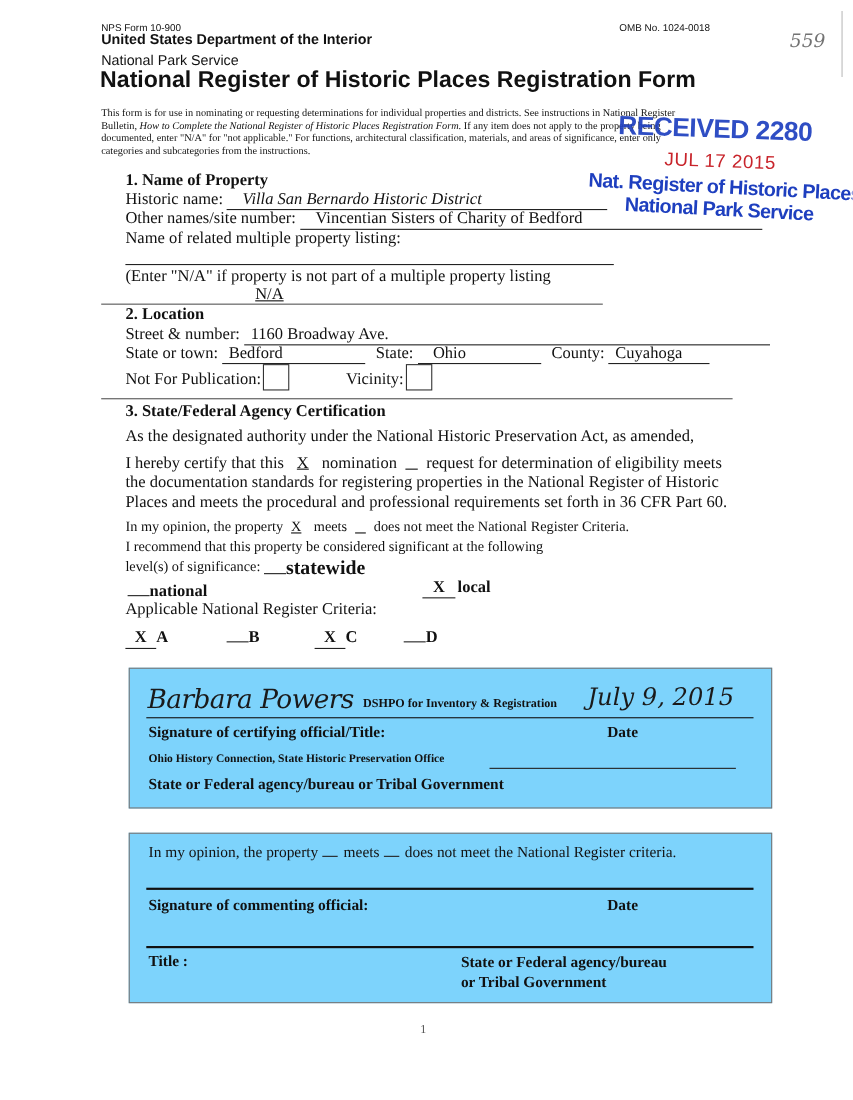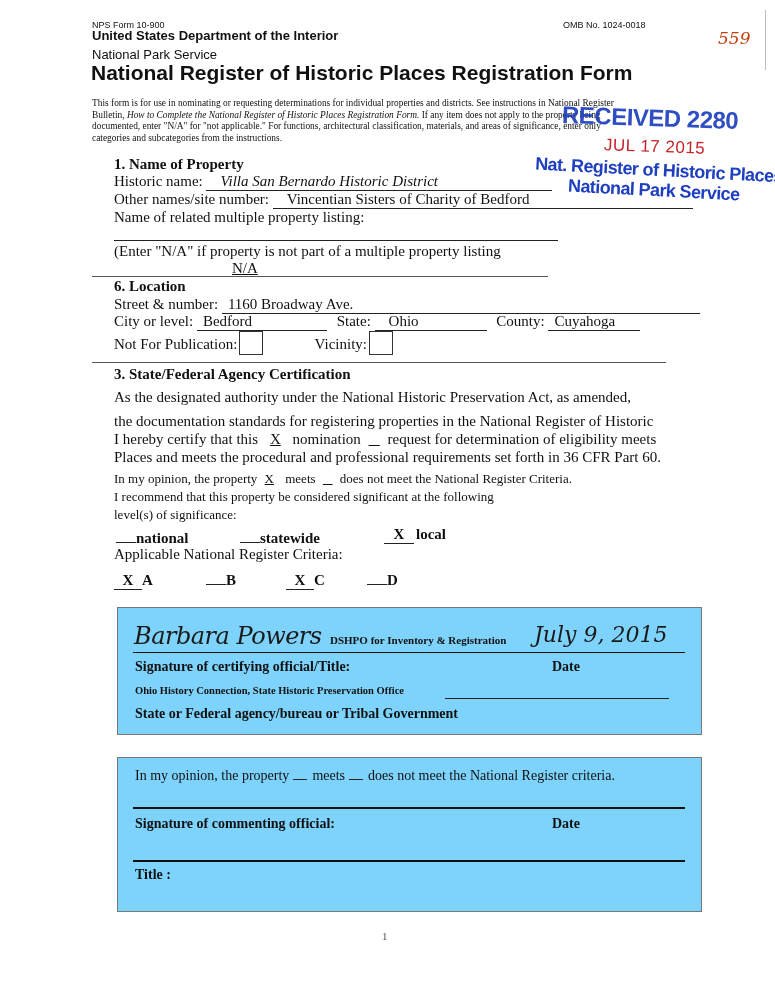--- a/index.html
+++ b/index.html
@@ -18,21 +18,21 @@
   .sig { font-family: "DejaVu Serif", serif; font-style: italic; }
 </style>
 </head>
 <body>
 
 <div class="abs sans" style="left:92px;top:20px;font-size:9px;">NPS Form 10-900</div>
 <div class="abs sans" style="left:563px;top:20px;font-size:9px;">OMB No. 1024-0018</div>
 <div class="abs sans b" style="left:92px;top:28px;font-size:13px;">United States Department of the Interior</div>
 <div class="abs sans" style="left:92px;top:47px;font-size:13px;">National Park Service</div>
 <div class="abs sans b" style="left:91px;top:61px;font-size:21px;">National Register of Historic Places Registration Form</div>
-<div class="abs sig" style="left:718px;top:28px;font-size:17px;color:#c2410c;">559</div>
+<div class="abs sig" style="left:718px;top:28px;font-size:17px;color:#737373;">559</div>
 <div style="position:absolute;left:765px;top:10px;width:1px;height:60px;background:#bbb;"></div>
 
 <div class="abs serif" style="left:92px;top:98px;font-size:9.4px;line-height:11.6px;">
   <div>This form is for use in nominating or requesting determinations for individual properties and districts.  See instructions in National Register</div>
   <div><span>Bulletin, </span><i>How to Complete the National Register of Historic Places Registration Form.</i><span>  If any item does not apply to the property being</span></div>
   <div>documented, enter "N/A" for "not applicable."  For functions, architectural classification, materials, and areas of significance, enter only</div>
   <div>categories and subcategories from the instructions.</div>
 </div>
 
 <div class="abs sans b stamp-blue" style="left:562px;top:104px;font-size:24px;letter-spacing:-0.5px;transform:rotate(2deg);opacity:0.92;">RECEIVED 2280</div>
@@ -48,55 +48,55 @@
 <div class="abs serif" style="left:114px;top:191px;font-size:15px;">
   <span>Other names/site number:</span>
   <span class="fill" style="width:406px;padding-left:14px;"><span>Vincentian Sisters of Charity of Bedford</span></span>
 </div>
 <div class="abs serif" style="left:114px;top:209px;font-size:15px;">Name of related multiple property listing:</div>
 <div class="hr" style="left:114px;top:240px;width:444px;background:#222;"></div>
 <div class="abs serif" style="left:114px;top:243px;font-size:15px;">(Enter "N/A" if property is not part of a multiple property listing</div>
 <div class="hr" style="left:92px;top:276px;width:456px;background:#555;"></div>
 <div class="abs serif u" style="left:232px;top:260px;font-size:15px;">N/A</div>
 
-<div class="abs serif b" style="left:114px;top:278px;font-size:15px;">6.   Location</div>
+<div class="abs serif b" style="left:114px;top:278px;font-size:15px;">2.   Location</div>
 <div class="abs serif" style="left:114px;top:296px;font-size:15px;">
   <span>Street &amp; number:</span>
   <span class="fill" style="width:472px;padding-left:6px;"><span>1160 Broadway Ave.</span></span>
 </div>
 <div class="abs serif" style="left:114px;top:313px;font-size:15px;">
-  <span>City or level:</span>
+  <span>State or town:</span>
   <span class="fill" style="width:124px;padding-left:6px;margin-right:6px;"><span>Bedford</span></span>
   <span>State:</span>
   <span class="fill" style="width:98px;padding-left:14px;margin-right:6px;"><span>Ohio</span></span>
   <span>County:</span>
   <span class="fill" style="width:86px;padding-left:6px;"><span>Cuyahoga</span></span>
 </div>
 <div class="abs serif" style="left:114px;top:331px;font-size:15px;">
   <span>Not For Publication:</span><span class="chk"></span>
   <span style="display:inline-block;width:44px;"></span>
   <span>Vicinity:</span><span class="chk"></span>
 </div>
 <div class="hr" style="left:92px;top:362px;width:574px;background:#555;"></div>
 
 <div class="abs serif b" style="left:114px;top:366px;font-size:15px;">3.   State/Federal Agency Certification</div>
 <div class="abs serif" style="left:114px;top:389px;font-size:15px;">As the designated authority under the National Historic Preservation Act, as amended,</div>
 <div class="abs serif" style="left:114px;top:412px;font-size:15px;line-height:18px;">
+  <div><span>I hereby certify that this </span><span class="u" style="padding:0 8px;">X</span><span> nomination </span><span class="u" style="white-space:pre;padding:0 4px;">   </span><span> request for determination of eligibility meets</span></div>
   <div>the documentation standards for registering properties in the National Register of Historic</div>
-  <div><span>I hereby certify that this </span><span class="u" style="padding:0 8px;">X</span><span> nomination </span><span class="u" style="white-space:pre;padding:0 4px;">   </span><span> request for determination of eligibility meets</span></div>
   <div>Places and meets the procedural and professional requirements set forth in 36 CFR Part 60.</div>
 </div>
 <div class="abs serif" style="left:114px;top:470px;font-size:13px;line-height:18px;">
   <div><span>In my opinion, the property </span><span class="u" style="padding:0 8px 0 4px;">X</span><span> meets </span><span class="u" style="white-space:pre;padding:0 4px;">   </span><span> does not meet the National Register Criteria.</span></div>
   <div>I recommend that this property be considered significant at the following</div>
   <div>level(s) of significance:</div>
 </div>
 
 <div class="abs serif b" style="left:116px;top:530px;font-size:15px;"><span class="fill" style="width:20px;text-align:center;"></span><span>national</span></div>
-<div class="abs serif b" style="left:240px;top:530px;font-size:15px;"><span class="fill" style="width:20px;text-align:center;"></span><span>statewide</span></div>
+<div class="abs serif b" style="left:240px;top:506px;font-size:18px;"><span class="fill" style="width:20px;text-align:center;"></span><span>statewide</span></div>
 <div class="abs serif b" style="left:384px;top:526px;font-size:15px;"><span class="fill" style="width:30px;text-align:center;margin-right:2px;">X</span><span>local</span></div>
 <div class="abs serif" style="left:114px;top:546px;font-size:15px;">Applicable National Register Criteria:</div>
 
 <div class="abs serif b" style="left:114px;top:572px;font-size:15px;"><span class="fill" style="width:28px;text-align:center;">X</span><span>A</span></div>
 <div class="abs serif b" style="left:206px;top:572px;font-size:15px;"><span class="fill" style="width:20px;text-align:center;"></span><span>B</span></div>
 <div class="abs serif b" style="left:286px;top:572px;font-size:15px;"><span class="fill" style="width:28px;text-align:center;">X</span><span>C</span></div>
 <div class="abs serif b" style="left:367px;top:572px;font-size:15px;"><span class="fill" style="width:20px;text-align:center;"></span><span>D</span></div>
 
 <div class="box" style="left:117px;top:607px;width:583px;height:126px;">
   <div class="abs sig" style="left:16px;top:14px;font-size:24px;color:#1a1a1a;letter-spacing:-0.5px;">Barbara Powers</div>
@@ -110,15 +110,19 @@
   <div class="abs serif b" style="left:17px;top:98px;font-size:14px;">State or Federal agency/bureau or Tribal Government</div>
 </div>
 
 <div class="box" style="left:117px;top:757px;width:583px;height:153px;">
   <div class="abs serif" style="left:17px;top:10px;font-size:14px;"><span>In my opinion, the property </span><span class="fill" style="width:14px;margin-right:2px;"></span><span> meets </span><span class="fill" style="width:14px;margin-right:2px;"></span><span> does not meet the National Register criteria.</span></div>
   <div class="hr" style="left:15px;top:49px;width:552px;height:2px;background:#111;"></div>
   <div class="abs serif b" style="left:17px;top:58px;font-size:14px;">Signature of commenting official:</div>
   <div class="abs serif b" style="left:434px;top:58px;font-size:14px;">Date</div>
   <div class="hr" style="left:15px;top:102px;width:552px;height:2px;background:#111;"></div>
   <div class="abs serif b" style="left:17px;top:109px;font-size:14px;">Title :</div>
+  <div class="abs serif b" style="left:301px;top:109px;font-size:14px;line-height:18px;">
+    <div>State or Federal agency/bureau</div>
+    <div>or Tribal Government</div>
+  </div>
 </div>
 
 <div class="abs serif" style="left:382px;top:930px;font-size:11px;color:#555;">1</div>
 
 </body></html>

